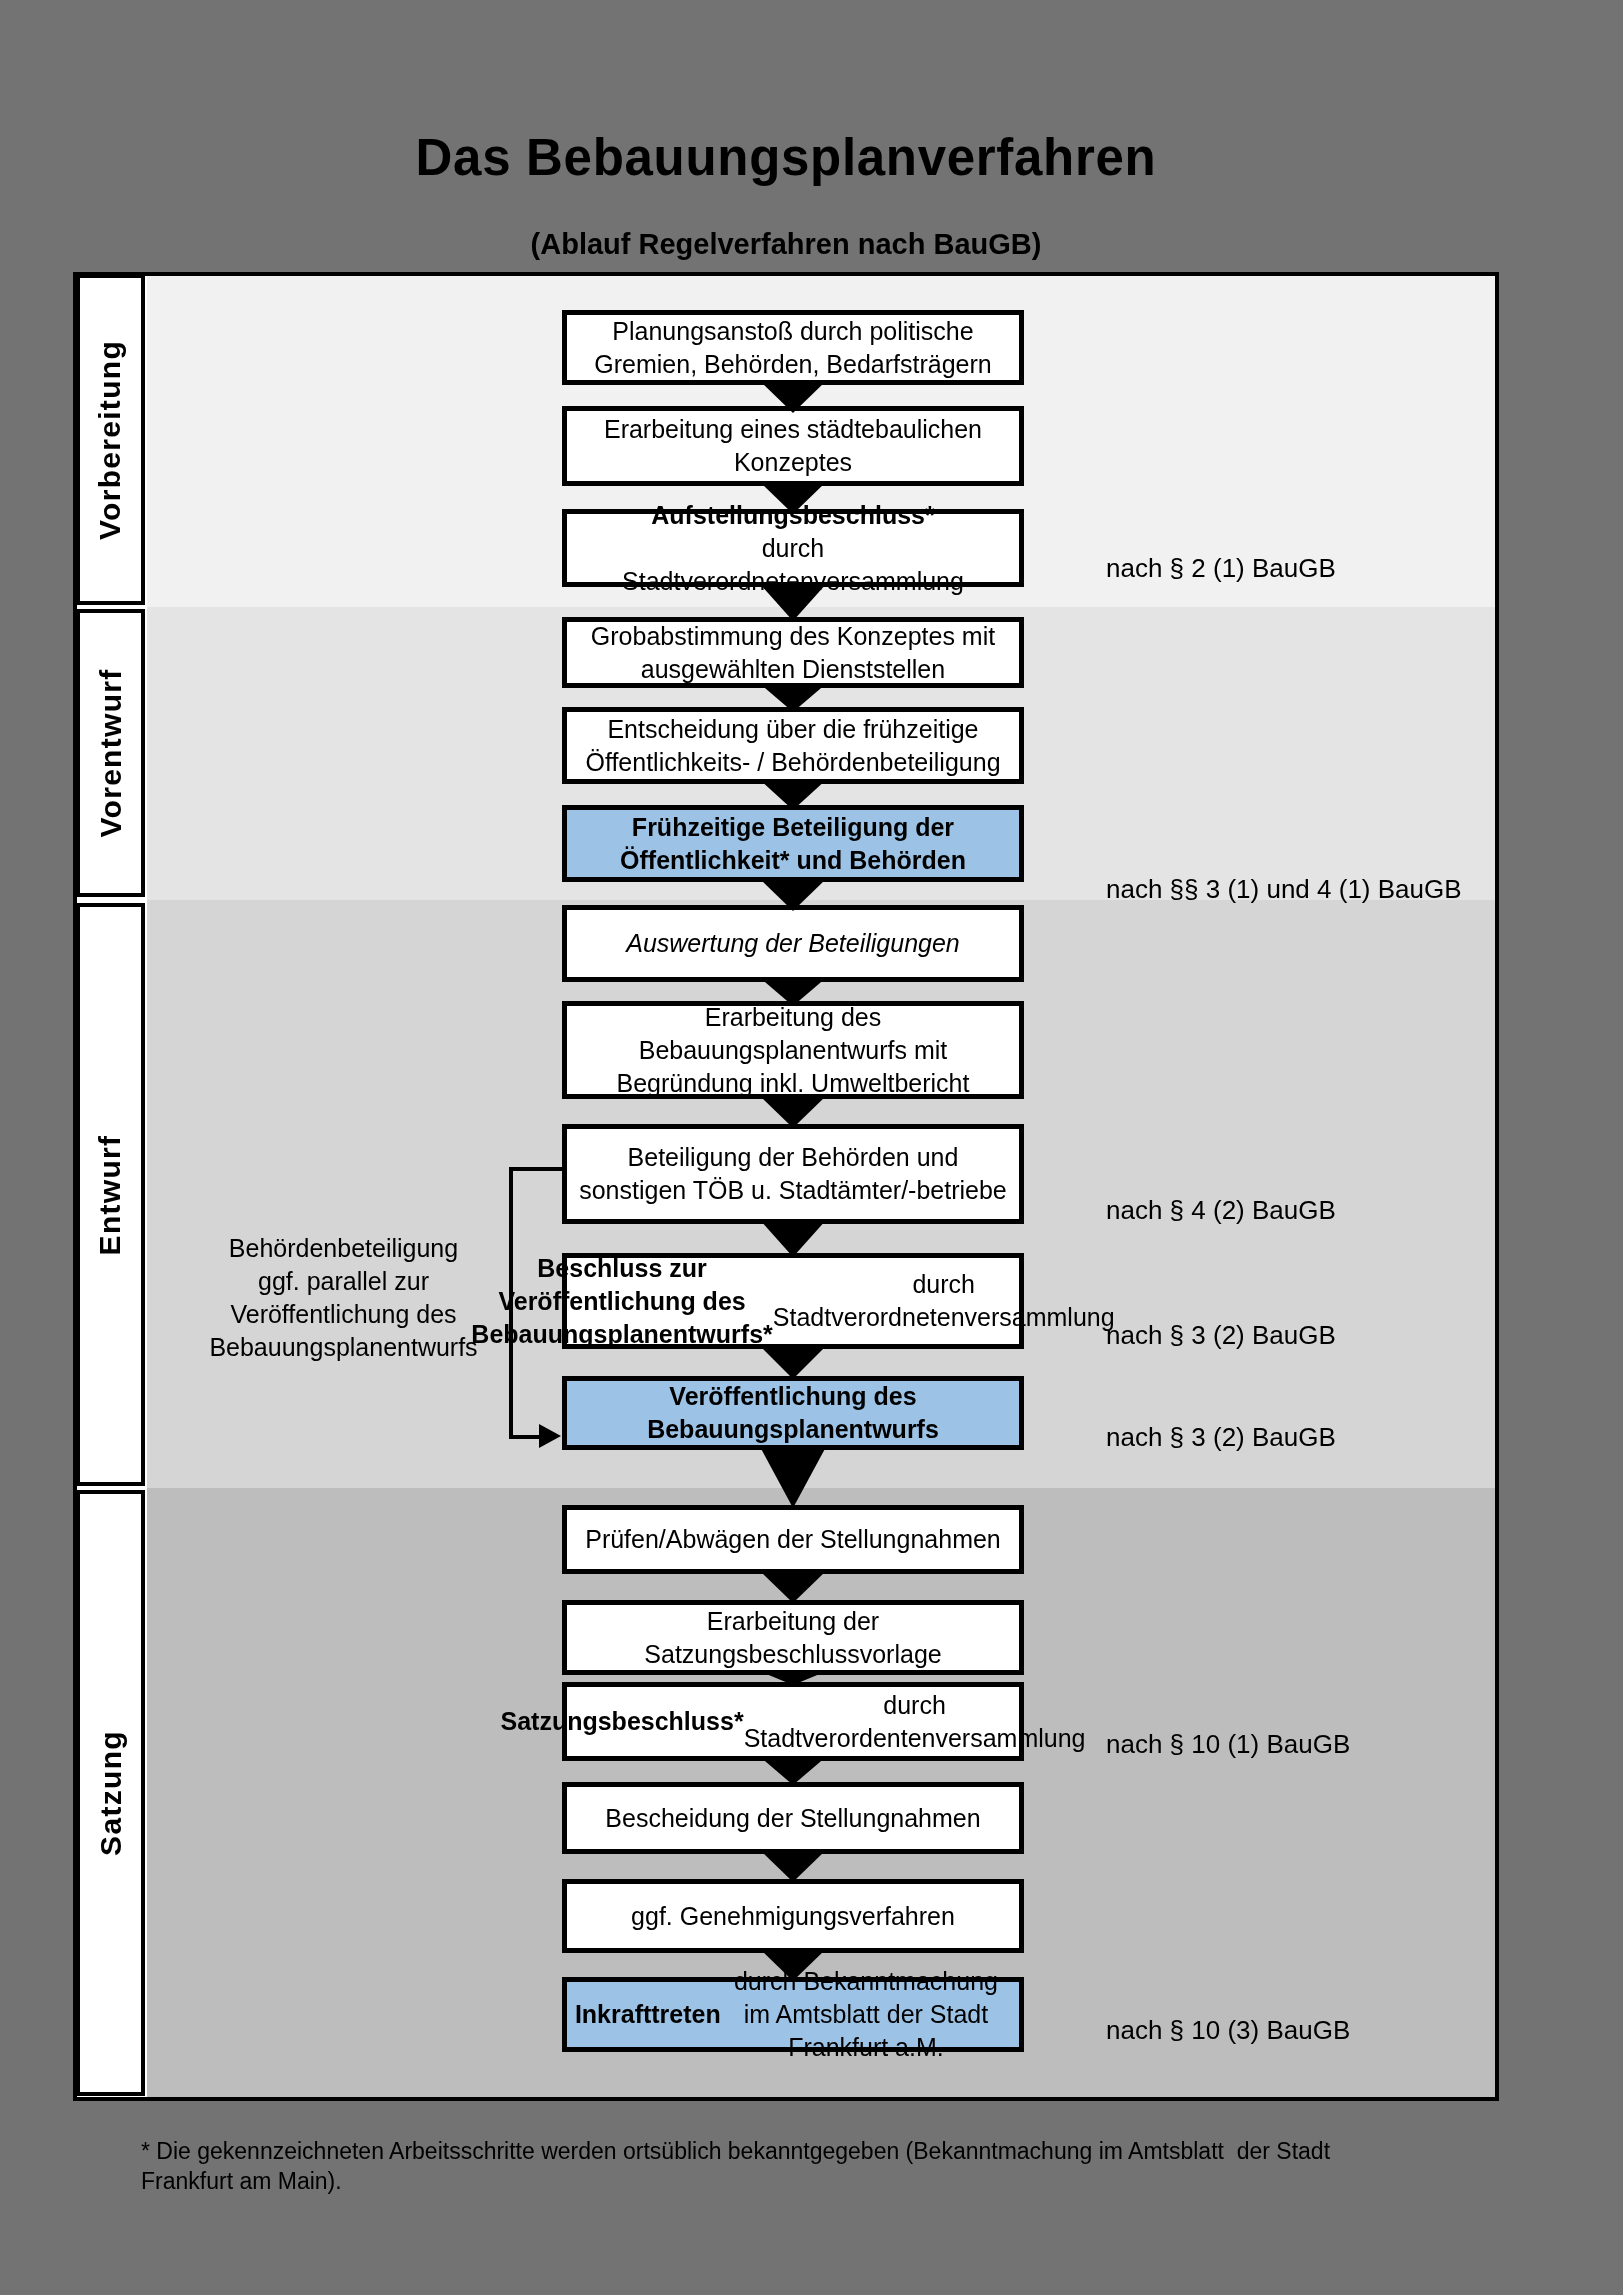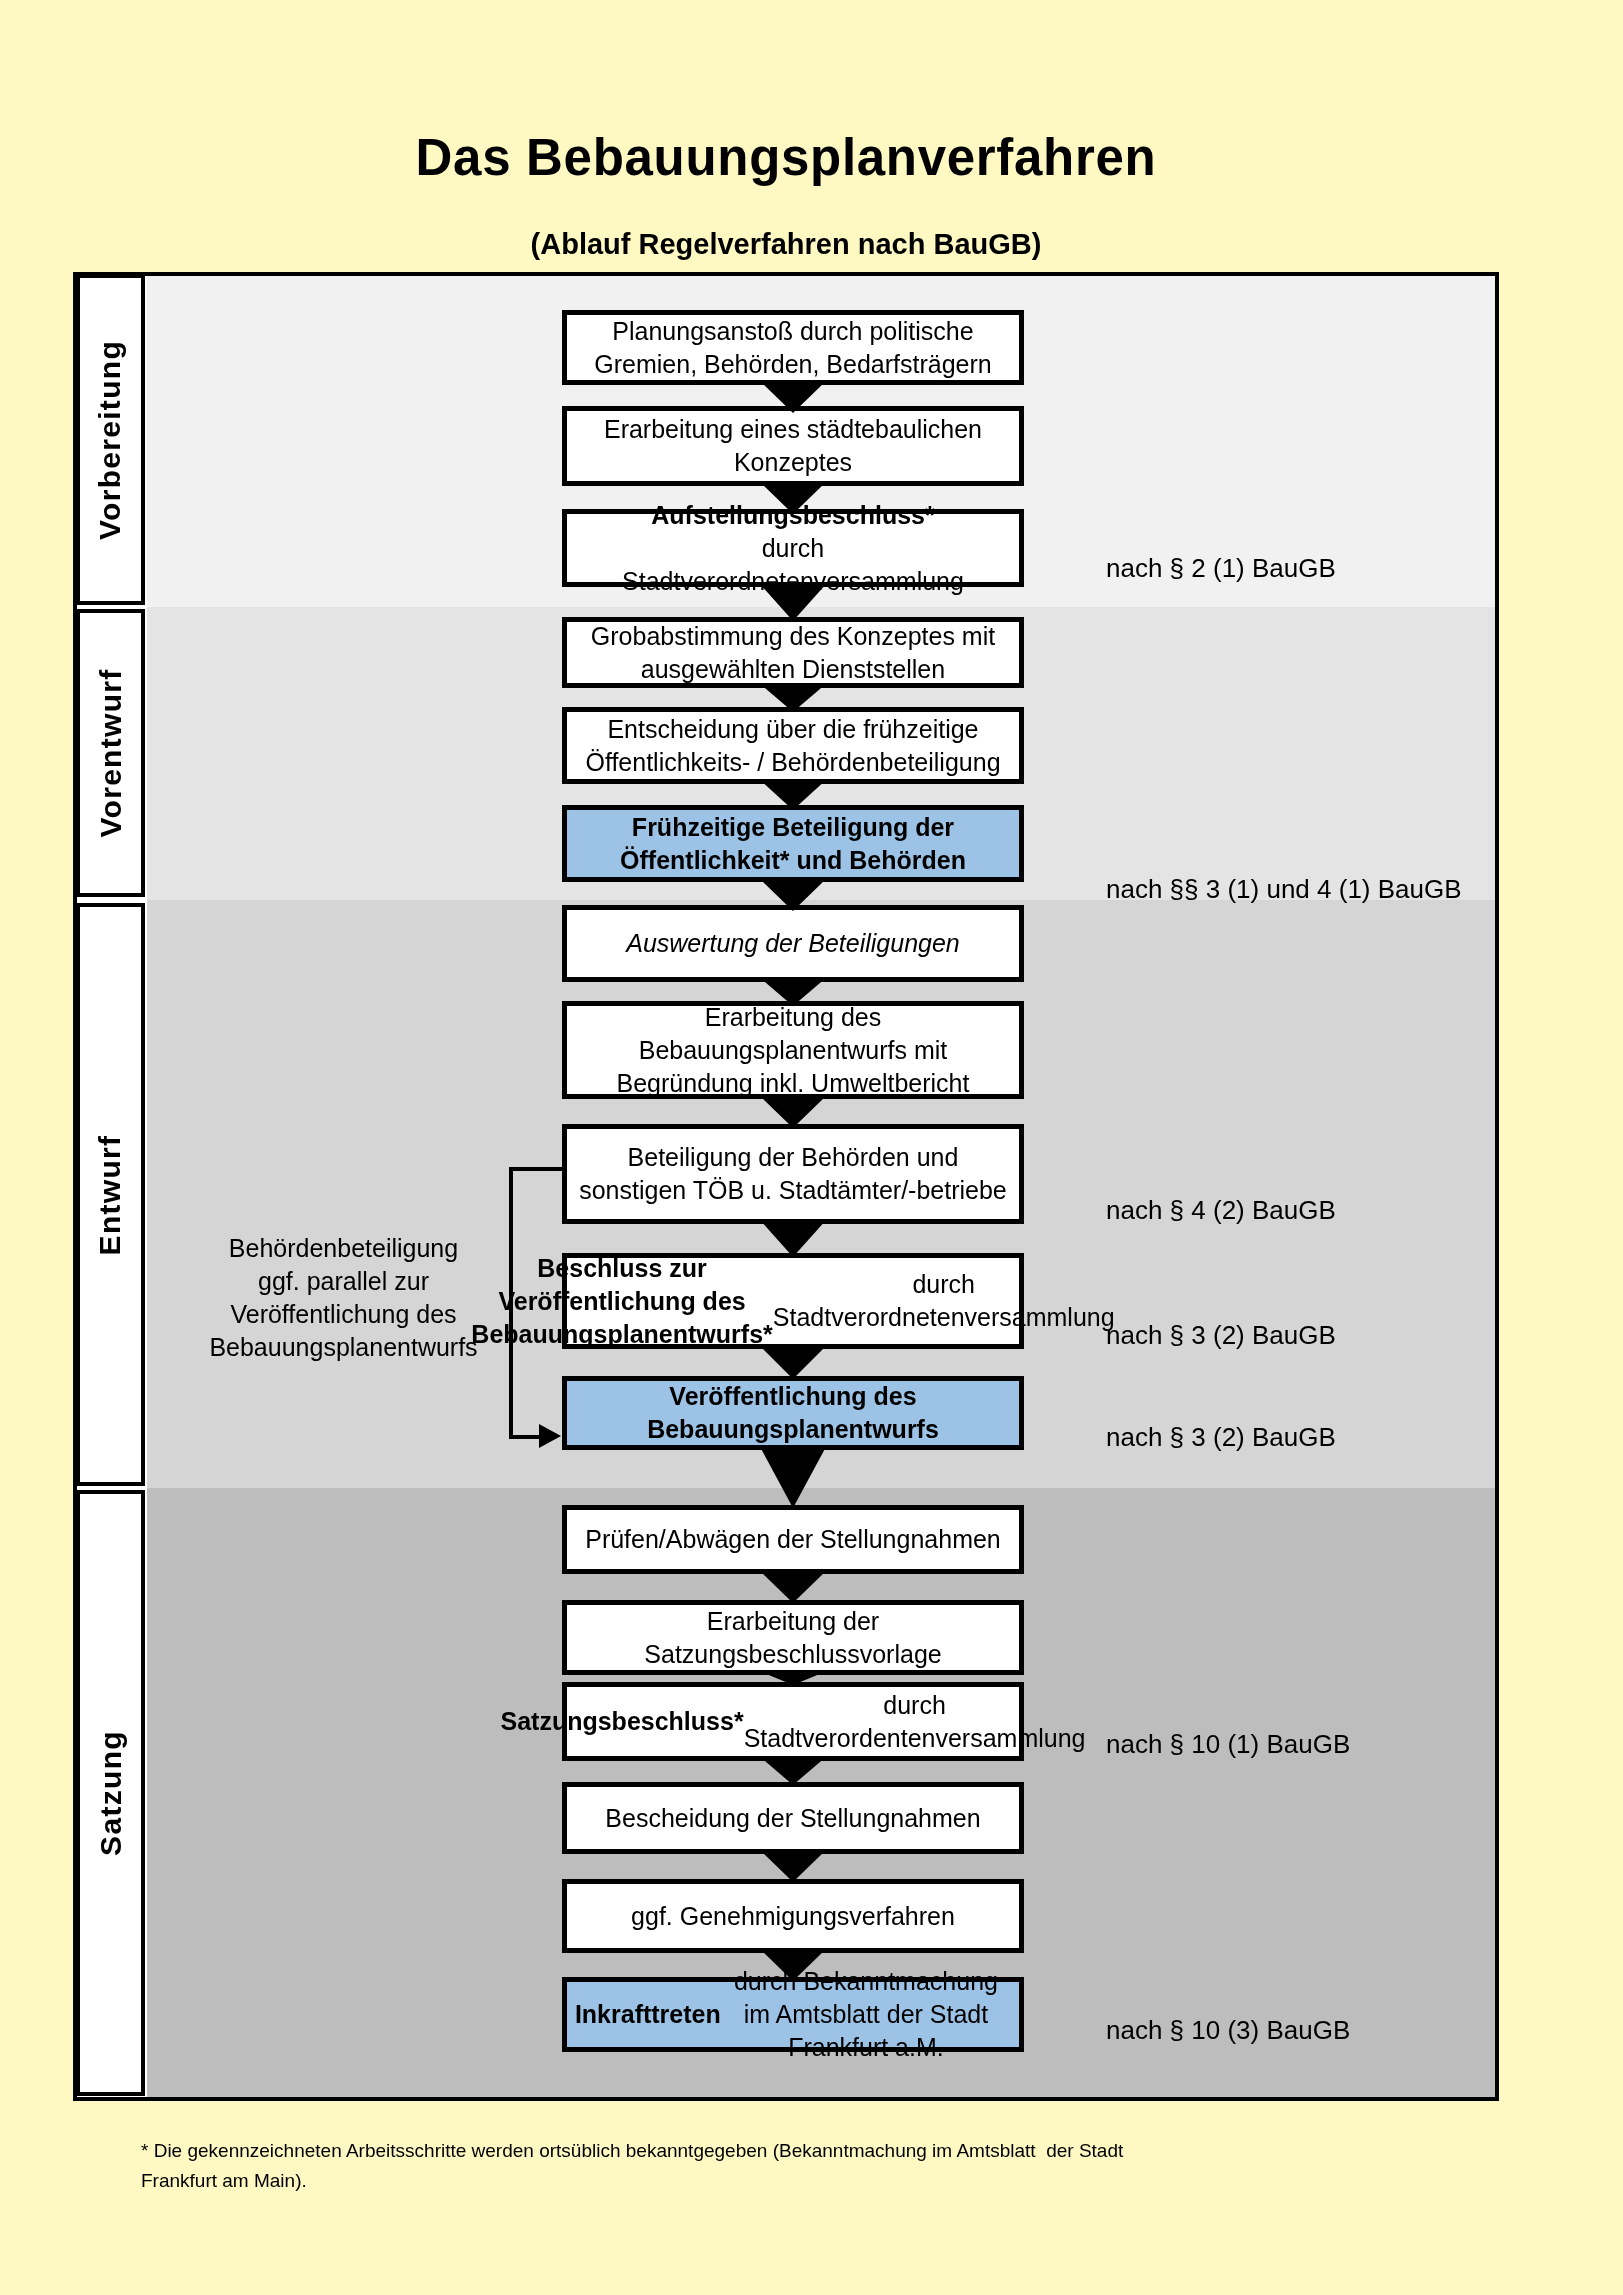--- a/index.html
+++ b/index.html
@@ -1,19 +1,19 @@
 <!DOCTYPE html>
 <html style="--hl: #9cc3e6; --band1: #f1f1f1; --band2: #e4e4e4; --band3: #d5d5d5; --band4: #bdbdbd;font-size:10.5px"><head>
 <meta charset="utf-8">
 <style>
   html,body{margin:0;padding:0;background:#ffffff;}
   #page{
     position:relative;
     width:1623px;height:2295px;
-    background:#fef9c3;
+    background:#737373;
     font-family:"Liberation Sans","DejaVu Sans",sans-serif;
     color:#000;
     overflow:hidden;
   }
   .title{
     position:absolute;left:26px;top:128px;width:1520px;
     text-align:center;font-size:51px;font-weight:bold;letter-spacing:0.7px;
   }
   .subtitle{
     position:absolute;left:26px;top:228px;width:1520px;
@@ -61,21 +61,21 @@
   }
   .hline{position:absolute;height:3.9px;background:#000;}
   .vline{position:absolute;width:3.9px;background:#000;}
   .arrowhead-right{
     position:absolute;width:0;height:0;
     border-top:12.4px solid transparent;border-bottom:12.4px solid transparent;
     border-left:22px solid #000;
   }
   .footnote{
     position:absolute;left:141px;top:2136px;width:1361px;
-    font-size:19px;line-height:30px;white-space:pre-wrap;
+    font-size:23px;line-height:30px;white-space:pre-wrap;
   }
 </style>
 </head>
 <body>
 
 <div id="page">
 
   <div class="title">Das Bebauungsplanverfahren</div>
   <div class="subtitle">(Ablauf Regelverfahren nach BauGB)</div>
 

